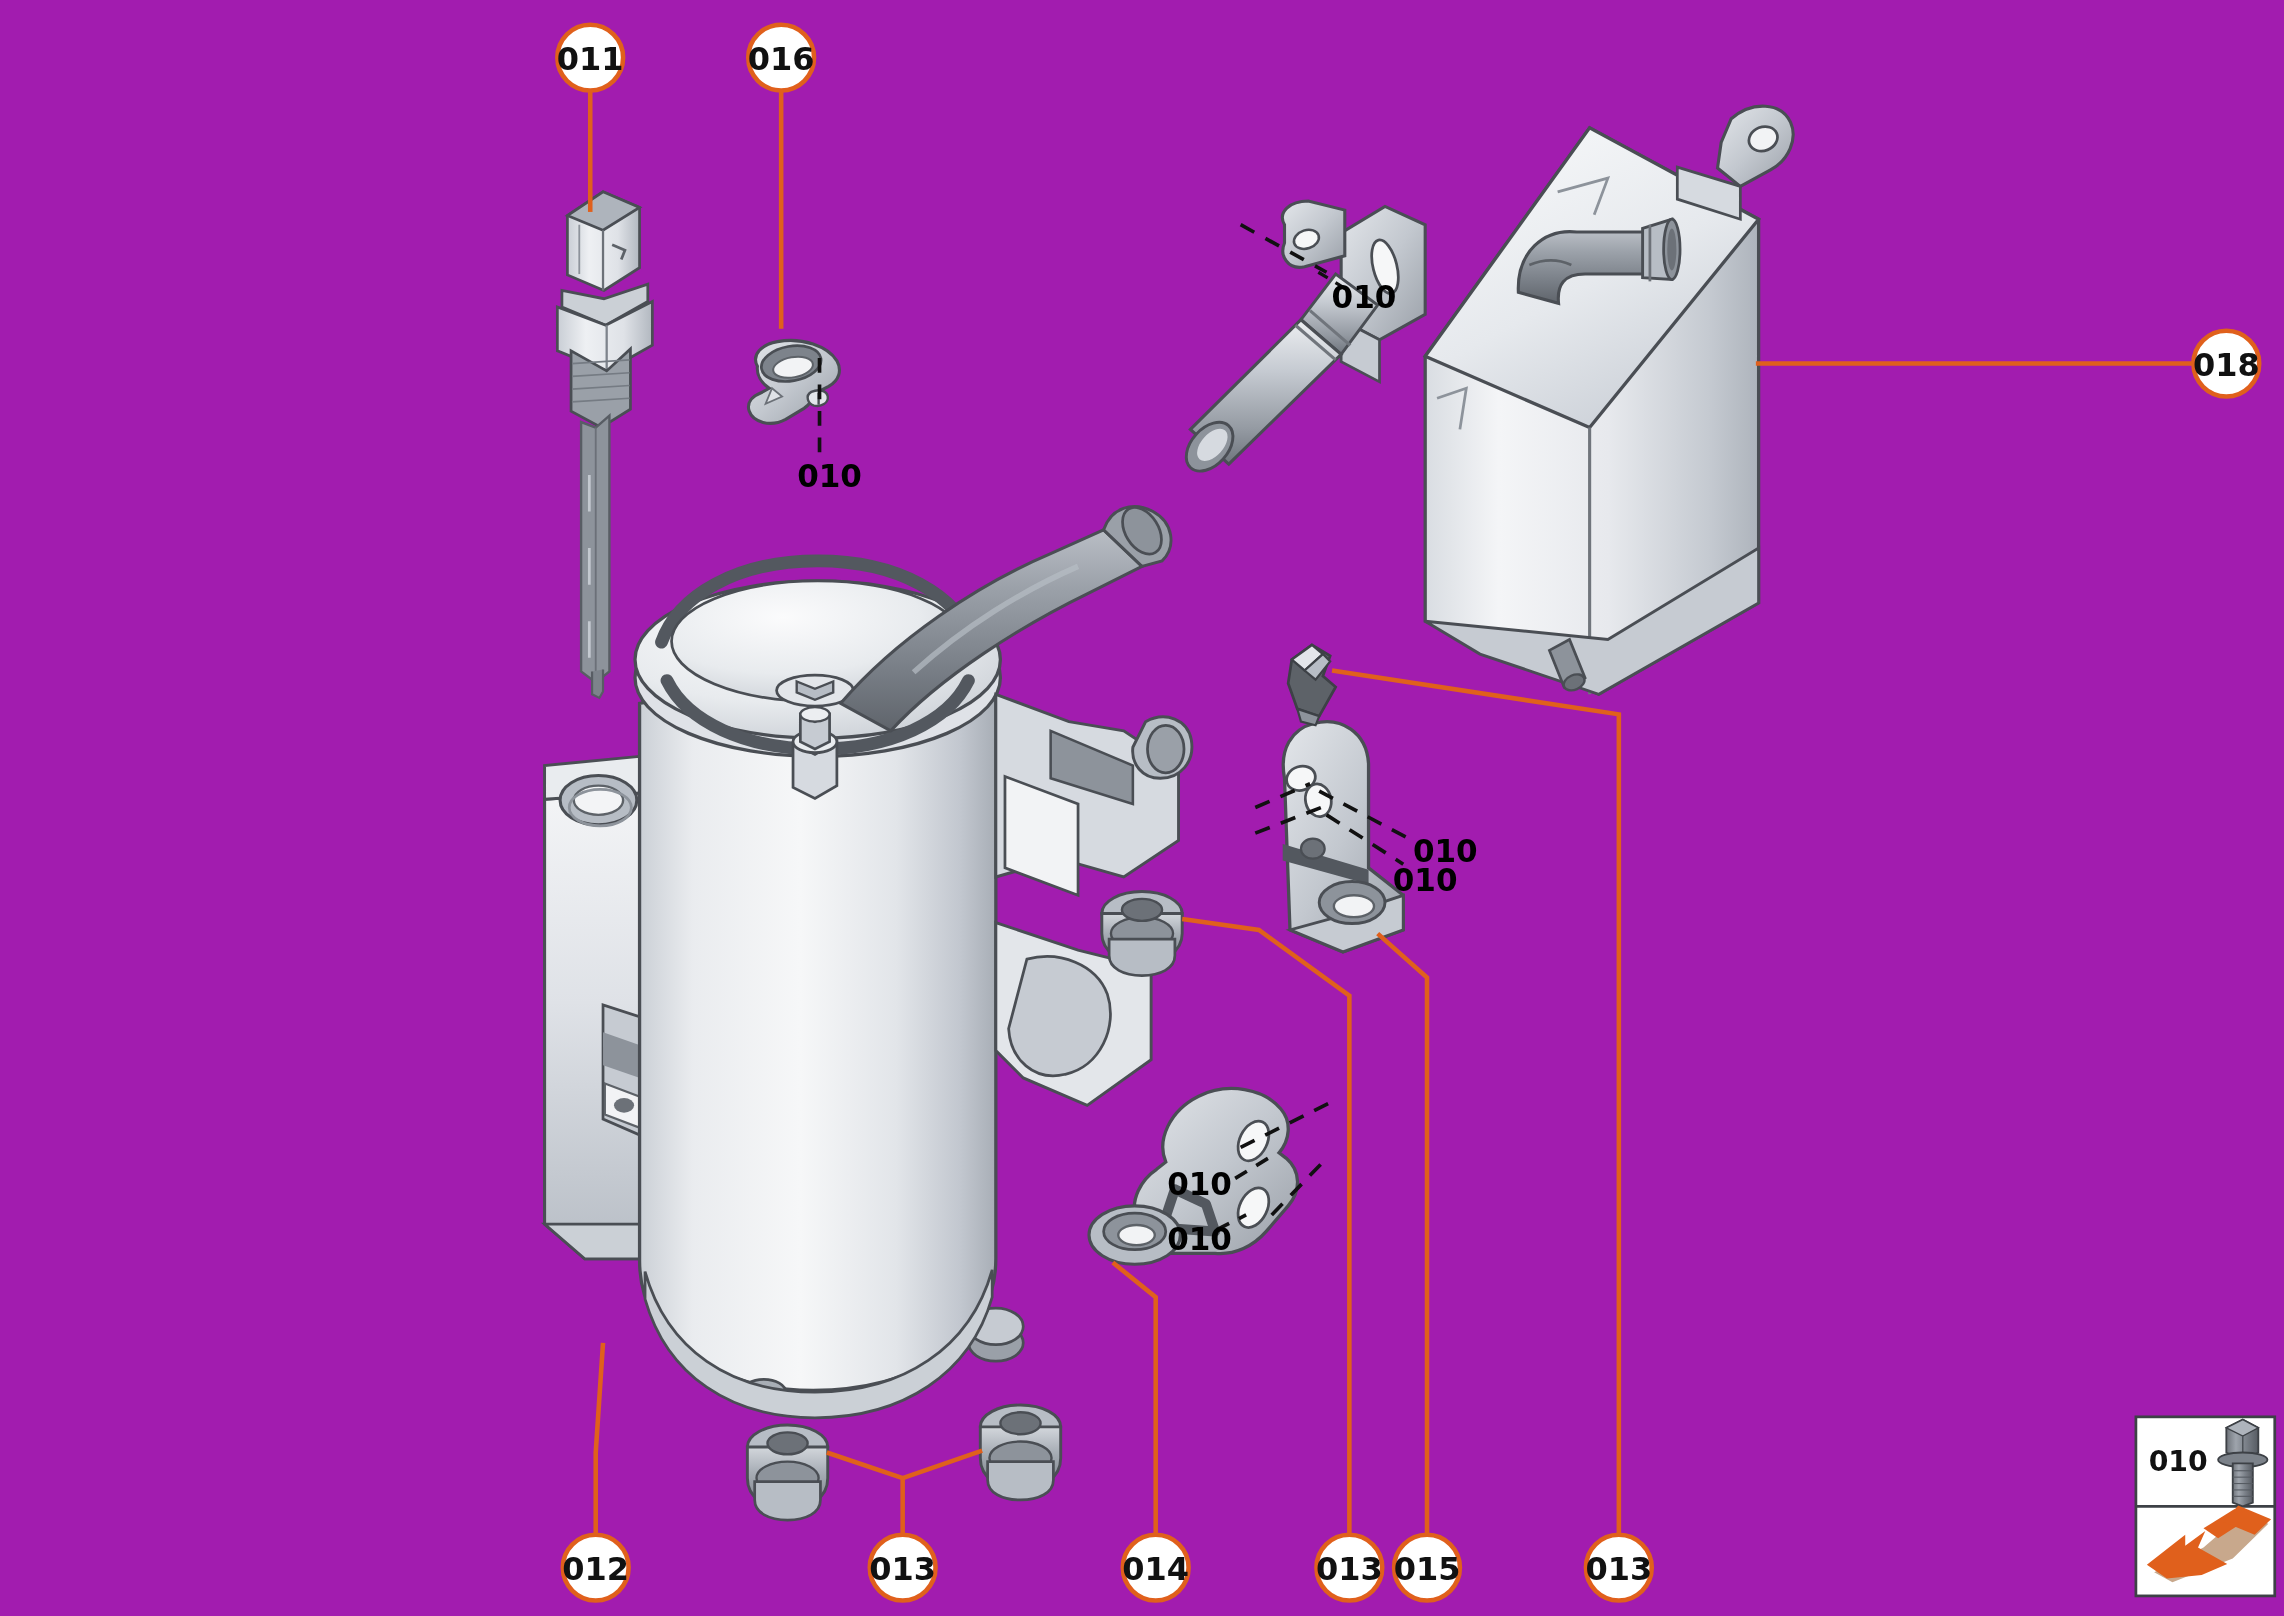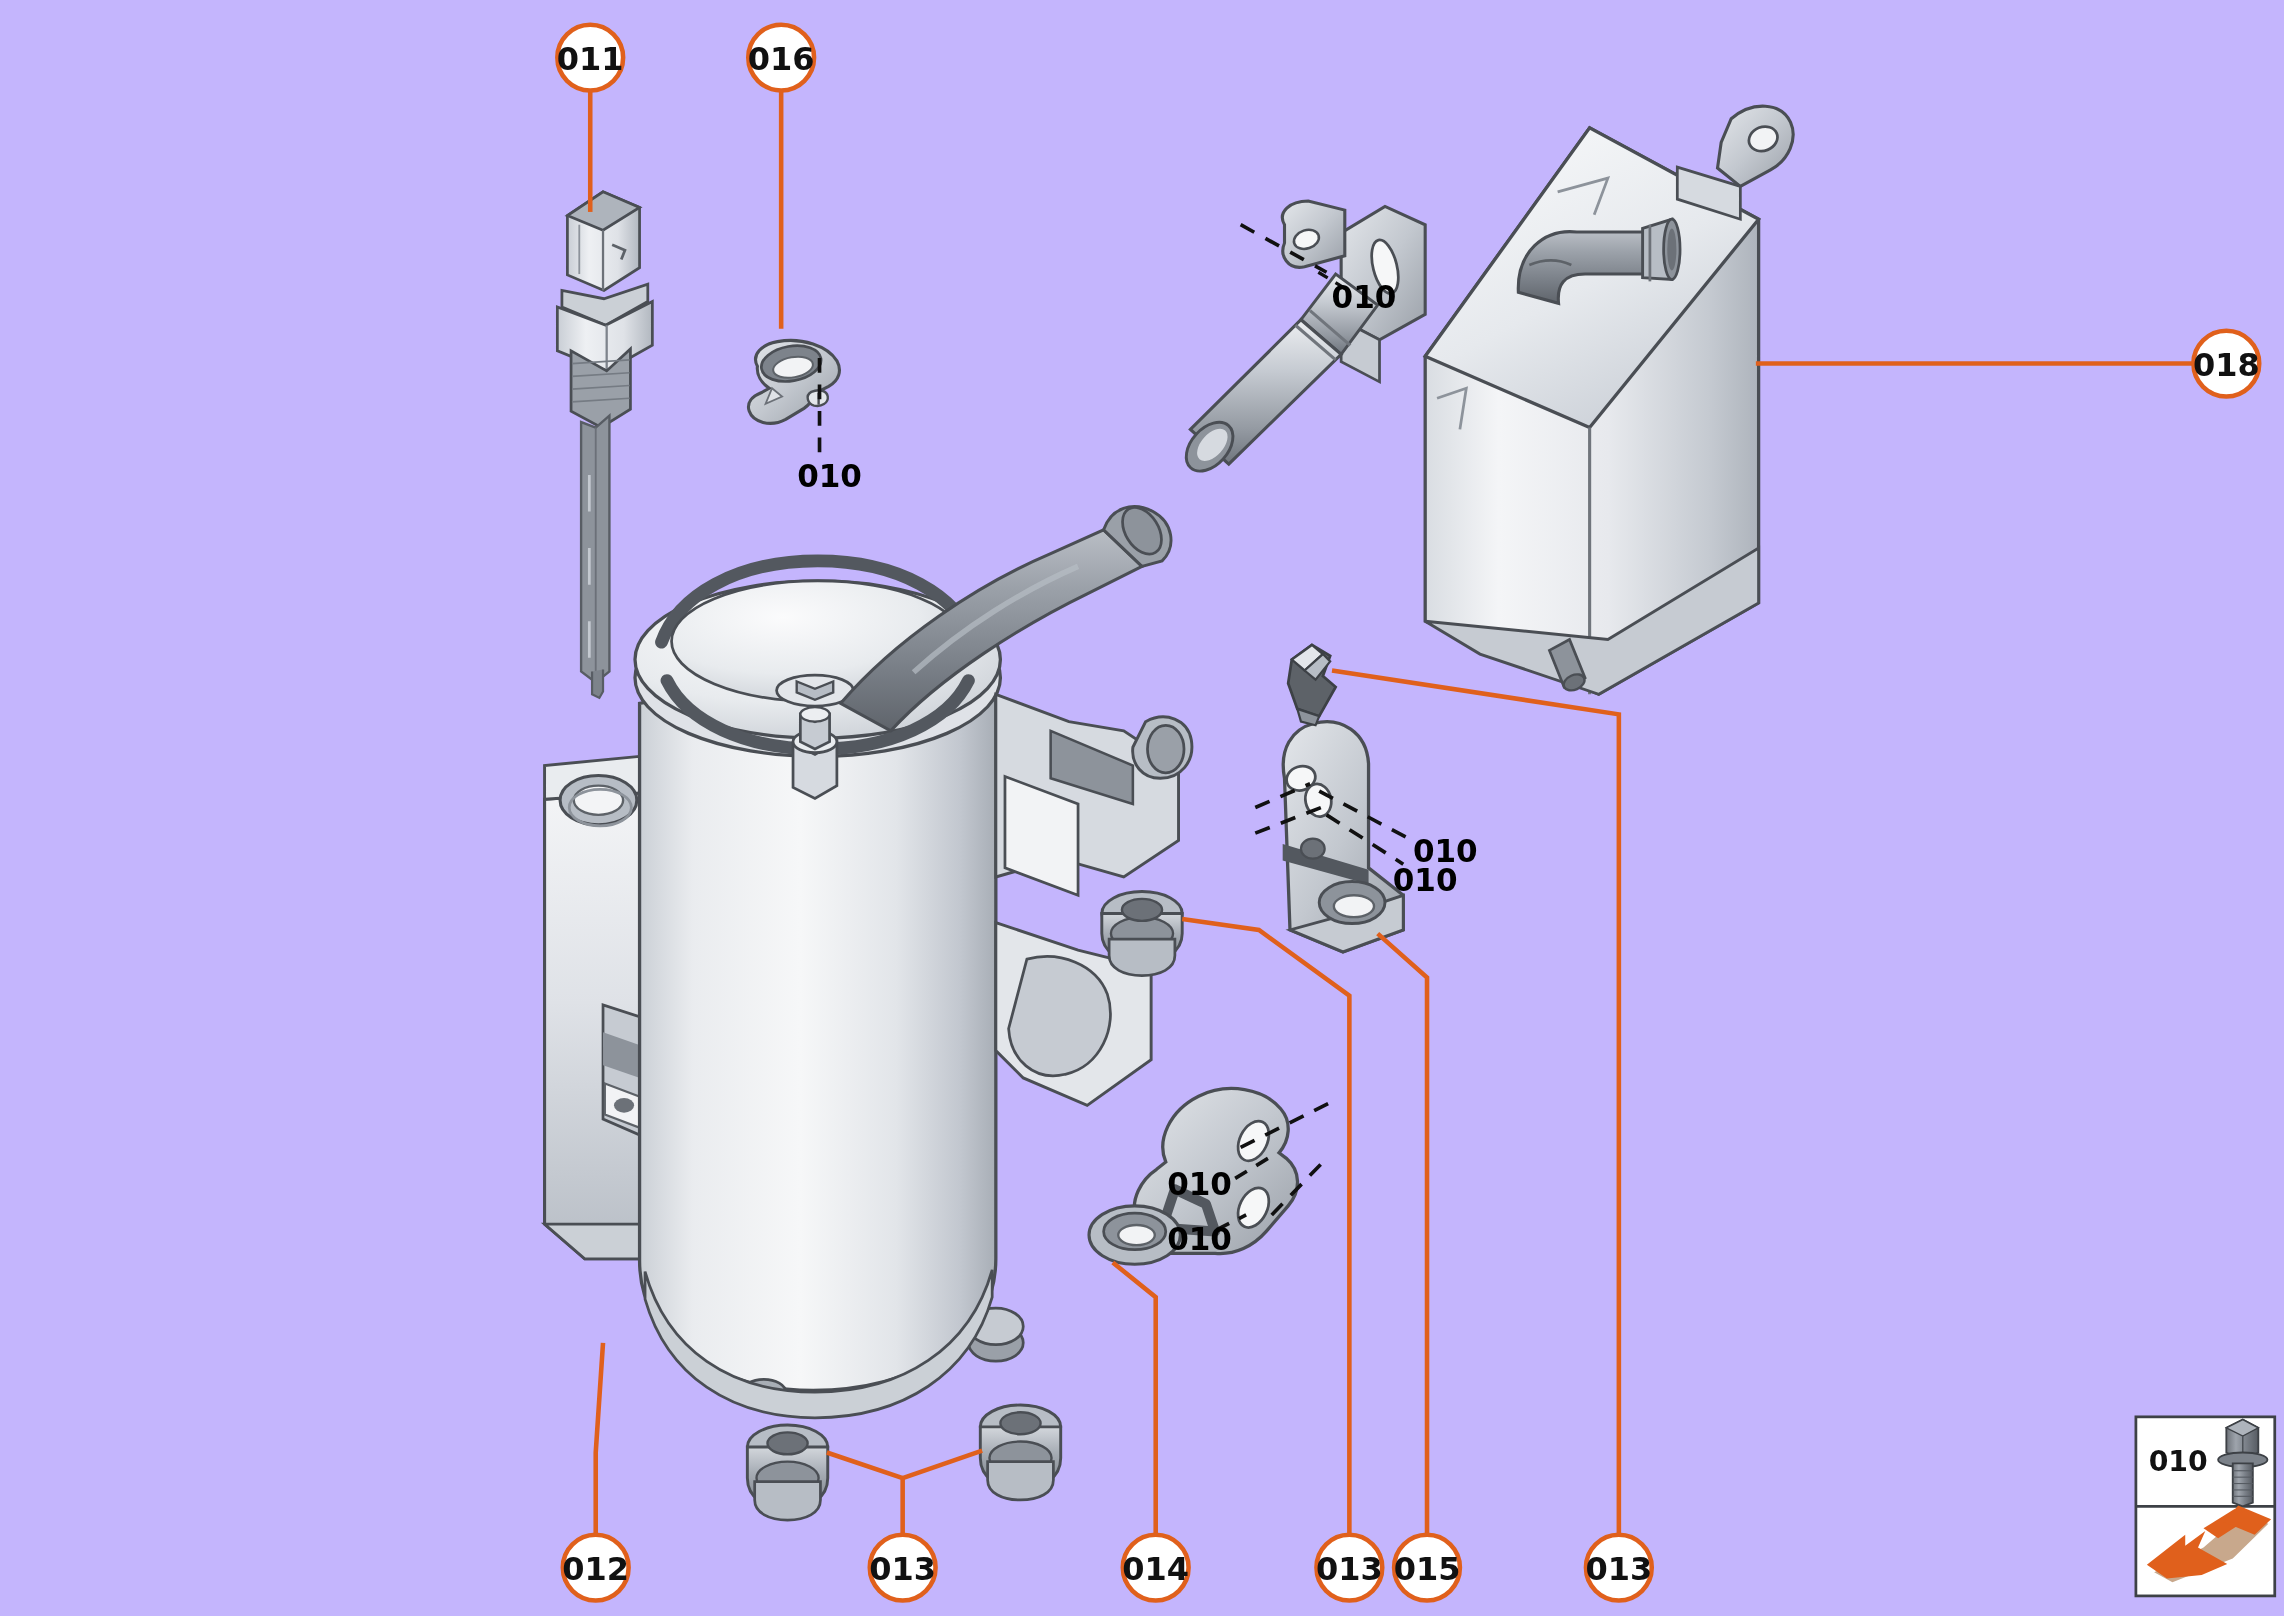--- a/index.html
+++ b/index.html
@@ -7,21 +7,21 @@
     padding: 0;
     background: #ffffff;
   }
   body {
     font-family: "DejaVu Sans", "Liberation Sans", sans-serif;
   }
   #page {
     position: relative;
     width: 2284px;
     height: 1616px;
-    background: #c4b5fd;
+    background: #a21caf;
     overflow: hidden;
   }
   #art {
     position: absolute;
     left: 0; top: 0;
     width: 2284px;
     height: 1616px;
   }
   .callout-label {
     font-family: "DejaVu Sans", "Liberation Sans", sans-serif;

